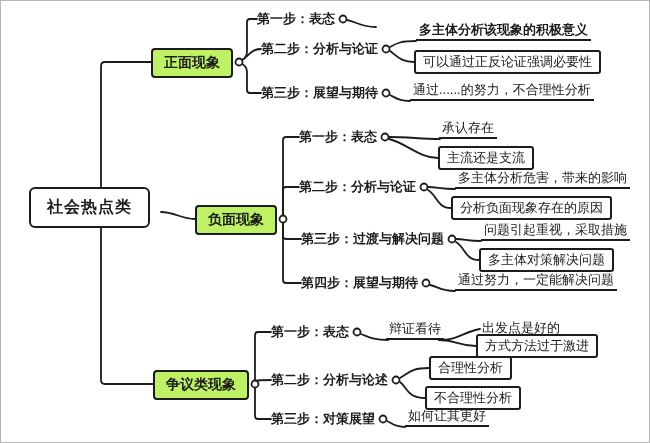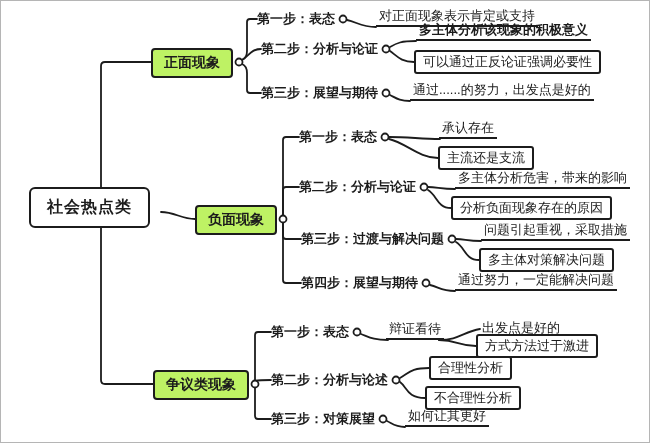--- a/index.html
+++ b/index.html
@@ -90,26 +90,25 @@
     </g>
   </svg>
 
   <div class="node root">社会热点类</div>
 
   <div class="node branch b1">正面现象</div>
   <div class="node branch b2">负面现象</div>
   <div class="node branch b3">争议类现象</div>
 
   <div class="node step" style="left:256px;top:10px;">第一步：表态</div>
-  <div class="node note" style="left:375px;top:7px;">对正面现象表示肯定或支持</div>
   <div class="node step" style="left:260px;top:40px;">第二步：分析与论证</div>
   <div class="node note bold" style="left:415px;top:21px;">多主体分析该现象的积极意义</div>
   <div class="node boxnode" style="left:413px;top:49px;">可以通过正反论证强调必要性</div>
   <div class="node step" style="left:260px;top:84px;">第三步：展望与期待</div>
-  <div class="node note" style="left:409px;top:81px;">通过......的努力，出发点是好的</div>
+  <div class="node note" style="left:409px;top:81px;">通过......的努力，不合理性分析</div>
 
   <div class="node step" style="left:298px;top:128px;">第一步：表态</div>
   <div class="node note" style="left:438px;top:119px;">承认存在</div>
   <div class="node boxnode" style="left:437px;top:145px;">主流还是支流</div>
   <div class="node step" style="left:298px;top:178px;">第二步：分析与论证</div>
   <div class="node note" style="left:454px;top:169px;">多主体分析危害，带来的影响</div>
   <div class="node boxnode" style="left:450px;top:195px;">分析负面现象存在的原因</div>
   <div class="node step" style="left:300px;top:230px;">第三步：过渡与解决问题</div>
   <div class="node note" style="left:480px;top:221px;">问题引起重视，采取措施</div>
   <div class="node boxnode" style="left:478px;top:247px;">多主体对策解决问题</div>

